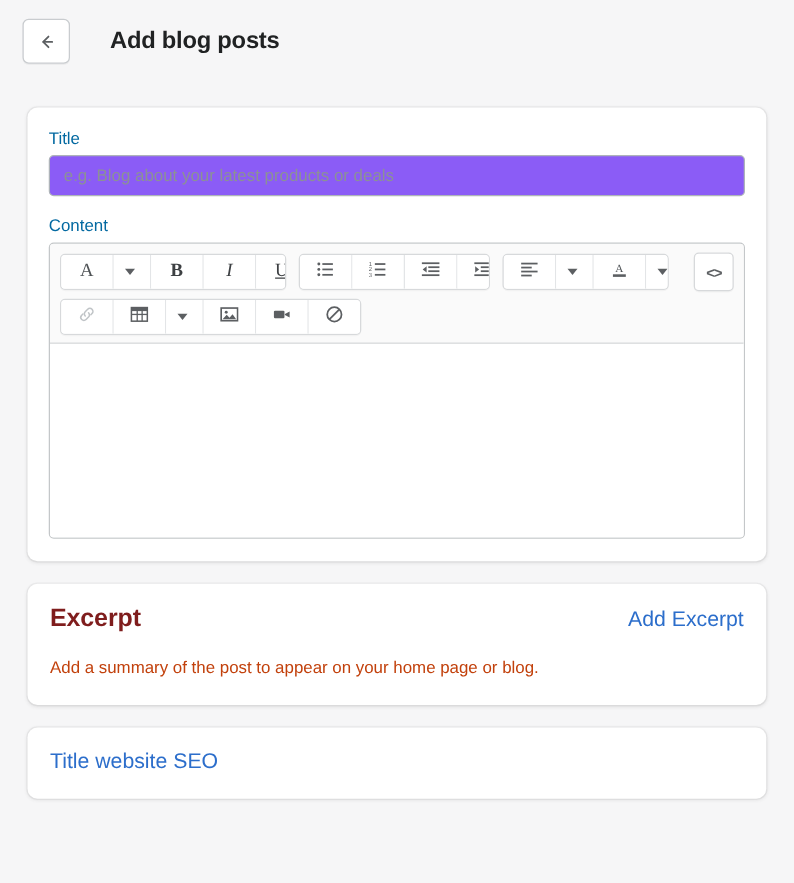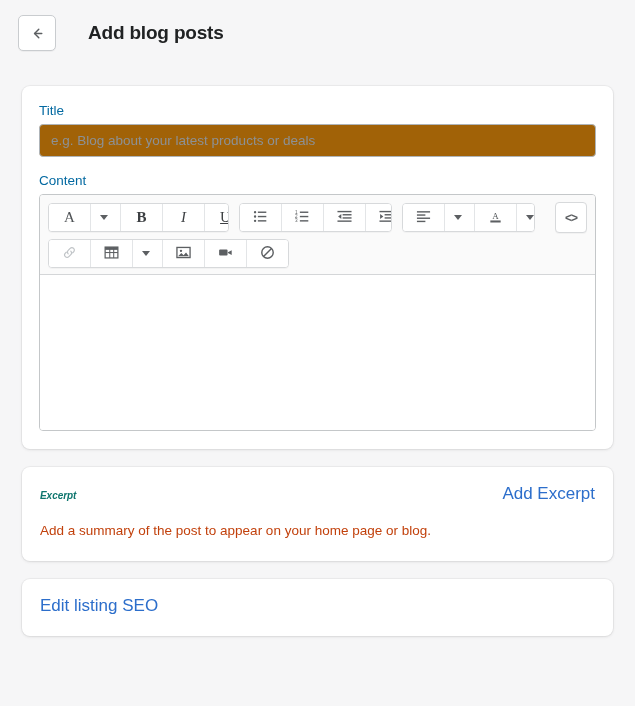--- a/index.html
+++ b/index.html
@@ -66,21 +66,21 @@
 
   .title-input {
     display: block;
     width: 100%;
     box-sizing: border-box;
     height: 33px;
     padding: 6px 11px;
     font-size: 13.5px;
     font-family: "Liberation Sans", sans-serif;
     color: #202223;
-    background: #a16207;
+    background: #8b5cf6;
     border: 1px solid #aeb4b9;
     border-radius: 4px;
     outline: none;
   }
   .title-input::placeholder { color: #8c9196; }
 
   .field-gap { height: 16px; }
 
   
   .editor {
@@ -165,25 +165,24 @@
     cursor: text;
   }
 
   
   .section-head {
     display: flex;
     align-items: baseline;
     justify-content: space-between;
   }
   .section-title {
-    font-size: 10px;
+    font-size: 20px;
     font-weight: 700;
-    color: #0f766e;
+    color: #7f1d1d;
     letter-spacing: -0.005em;
-    font-style: italic;
   }
   .section-link {
     font-size: 17px;
     color: #2c6ecb;
     cursor: pointer;
     text-decoration: none;
   }
   .section-body {
     margin-top: 18px;
     font-size: 13.5px;
@@ -384,15 +383,15 @@
 <div class="card card-pad">
   <div class="section-head">
     <div class="section-title">Excerpt</div>
     <div class="section-link">Add Excerpt</div>
   </div>
   <div class="section-body">Add a summary of the post to appear on your home page or blog.</div>
 </div>
 
 <div class="card card-pad card-seo">
   <div class="section-head">
-    <div class="section-link">Edit listing SEO</div>
+    <div class="section-link">Title website SEO</div>
   </div>
 </div>
 
 </body></html>

